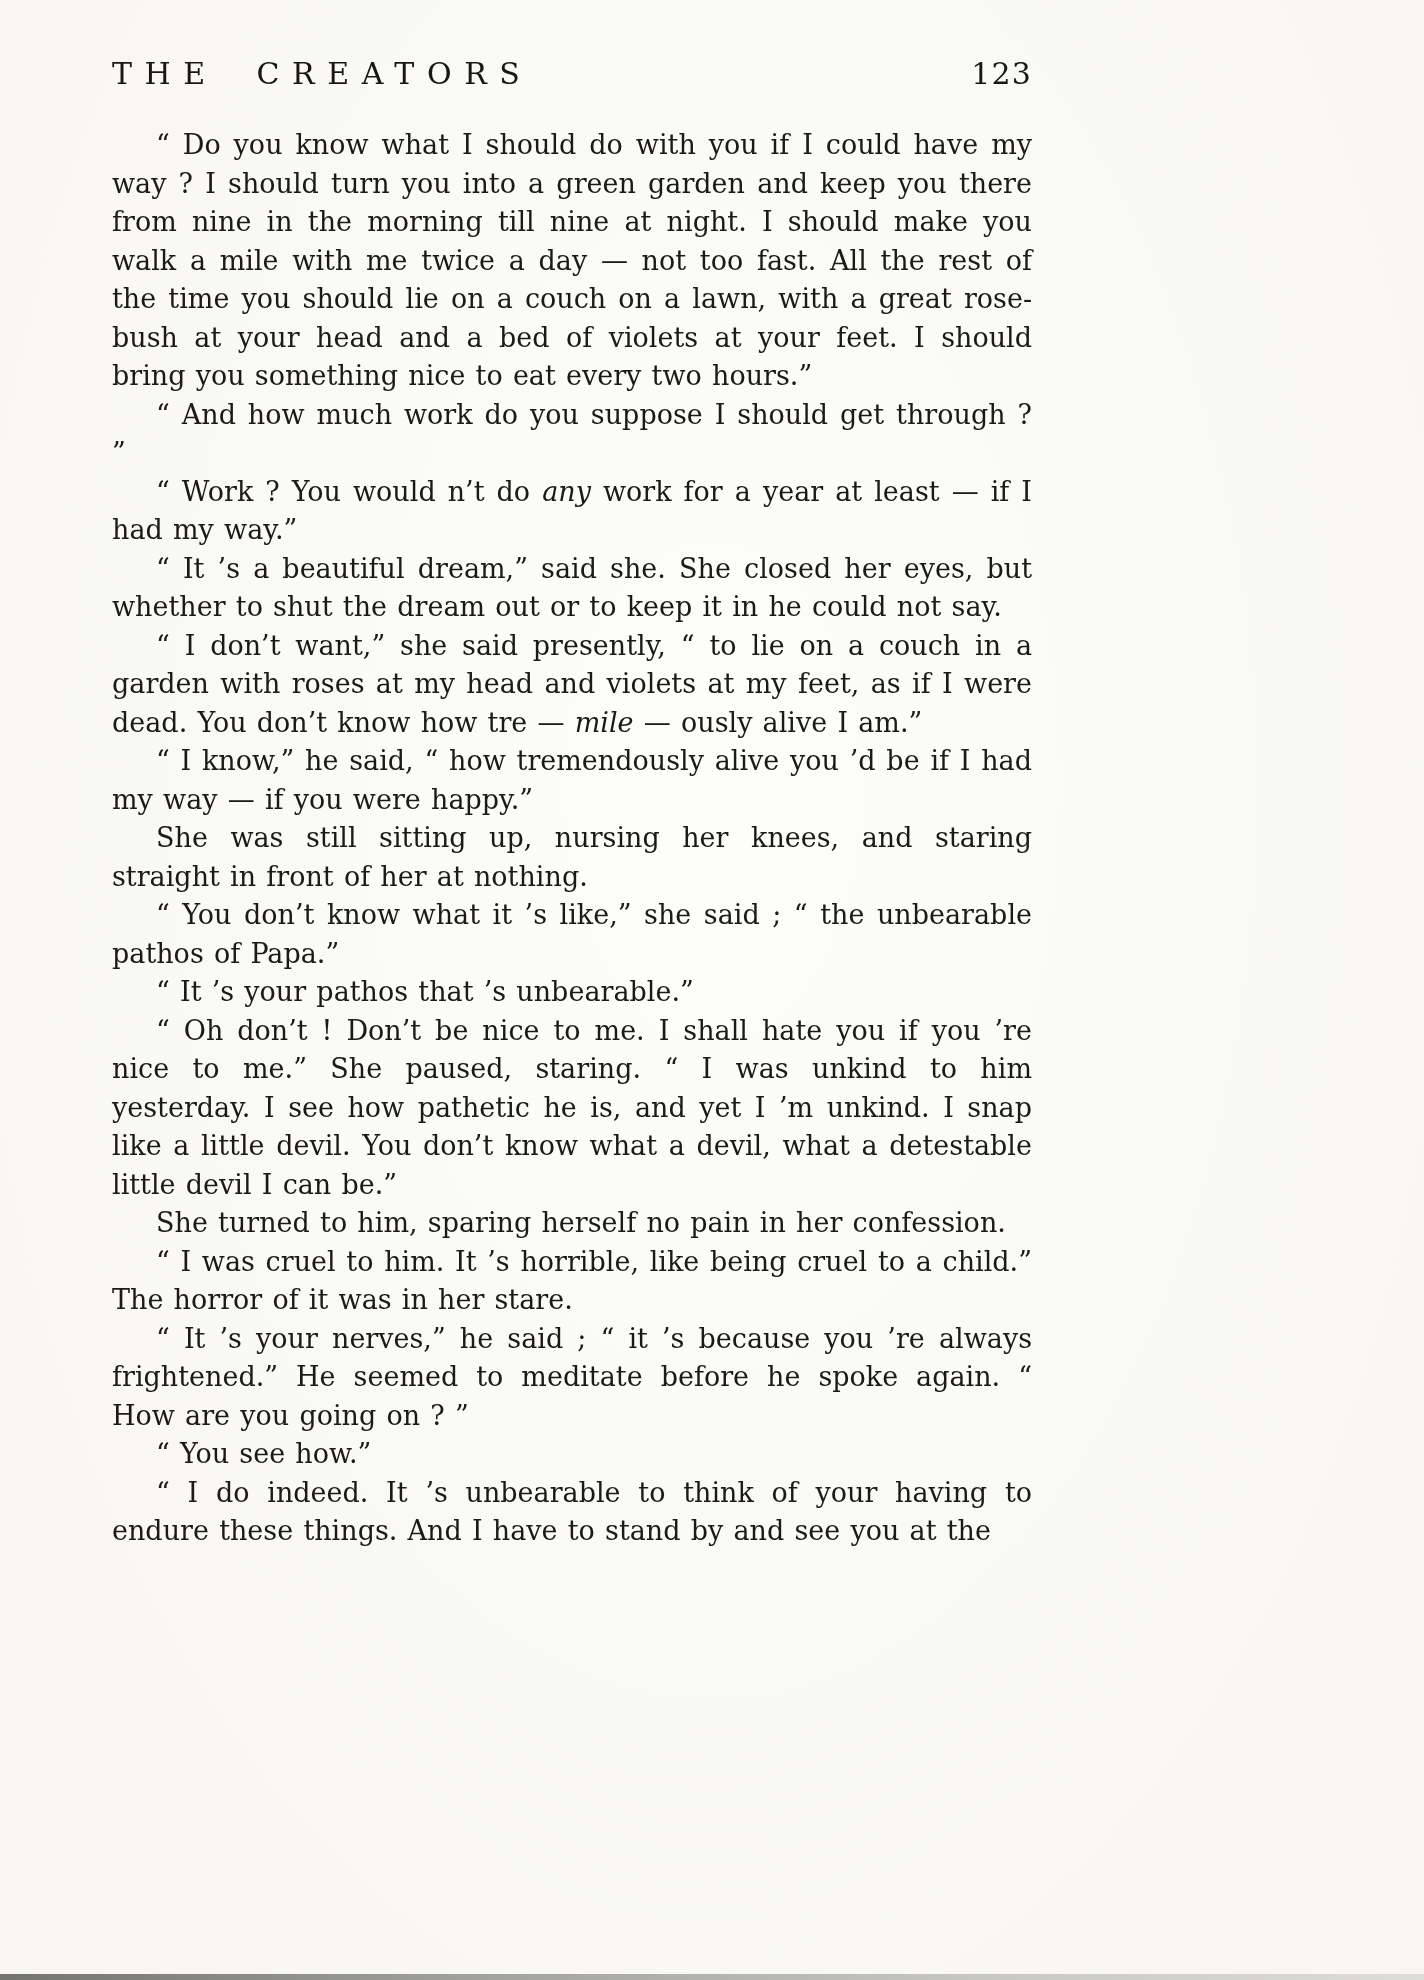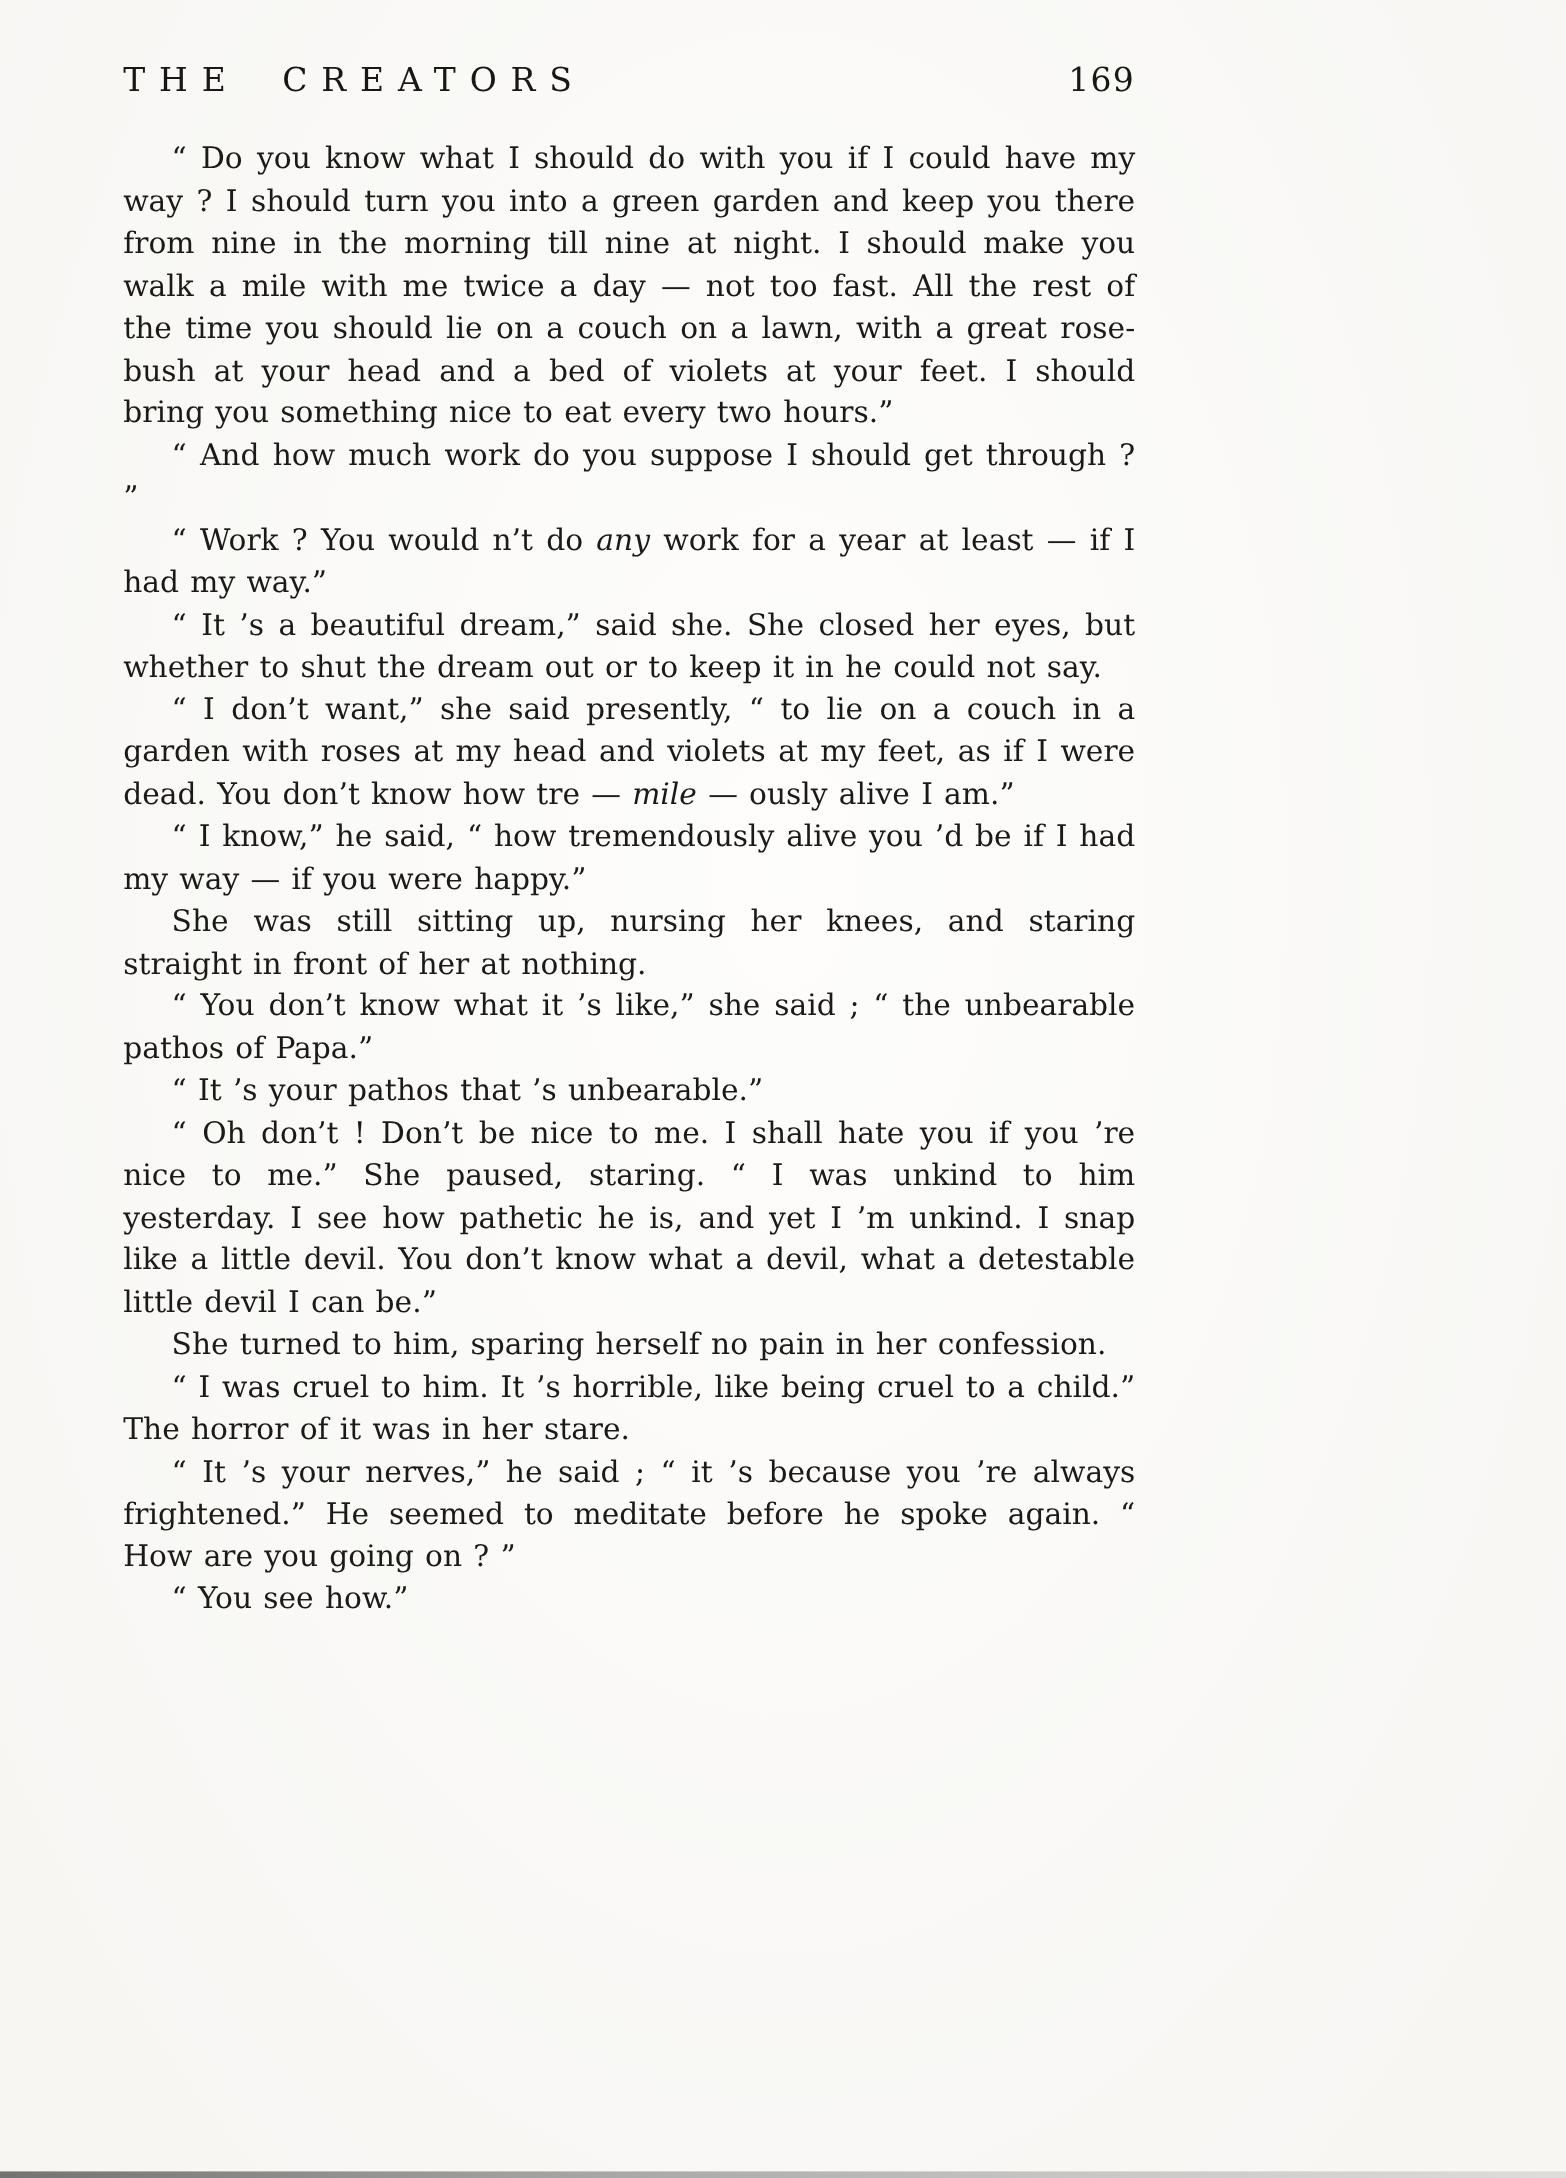--- a/index.html
+++ b/index.html
@@ -74,35 +74,36 @@
       rgba(120,120,120,0.20) 100%);
   }
 </style>
 </head>
 <body>
 
 <div class="page">
 
   <div class="header">
     <span class="running-title">THE CREATORS</span>
-    <span class="page-number">169</span>
+    <span class="page-number">123</span>
   </div>
 
   <div class="text-block" id="text-block">
       <p><span>“ Do you know what I should do with you if I could have my way ?  I should turn you into a green garden and keep you there from nine in the morning till nine at night.  I should make you walk a mile with me twice a day — not too fast.  All the rest of the time you should lie on a couch on a lawn, with a great rose-bush at your head and a bed of violets at your feet.  I should bring you something nice to eat every two hours.”</span></p>
       <p><span>“ And how much work do you suppose I should get through ? ”</span></p>
       <p><span>“ Work ?  You would n’t do </span><span class="em">any</span><span> work for a year at least — if I had my way.”</span></p>
       <p><span>“ It ’s a beautiful dream,” said she.  She closed her eyes, but whether to shut the dream out or to keep it in he could not say.</span></p>
       <p><span>“ I don’t want,” she said presently, “ to lie on a couch in a garden with roses at my head and violets at my feet, as if I were dead.  You don’t know how tre — </span><span class="em">mile</span><span> — ously alive I am.”</span></p>
       <p><span>“ I know,” he said, “ how tremendously alive you ’d be if I had my way — if you were happy.”</span></p>
       <p><span>She was still sitting up, nursing her knees, and staring straight in front of her at nothing.</span></p>
       <p><span>“ You don’t know what it ’s like,” she said ; “ the unbearable pathos of Papa.”</span></p>
       <p><span>“ It ’s your pathos that ’s unbearable.”</span></p>
       <p><span>“ Oh don’t !  Don’t be nice to me.  I shall hate you if you ’re nice to me.”  She paused, staring.  “ I was unkind to him yesterday.  I see how pathetic he is, and yet I ’m unkind.  I snap like a little devil.  You don’t know what a devil, what a detestable little devil I can be.”</span></p>
       <p><span>She turned to him, sparing herself no pain in her confession.</span></p>
       <p><span>“ I was cruel to him.  It ’s horrible, like being cruel to a child.”  The horror of it was in her stare.</span></p>
       <p><span>“ It ’s your nerves,” he said ; “ it ’s because you ’re always frightened.”  He seemed to meditate before he spoke again.  “ How are you going on ? ”</span></p>
       <p><span>“ You see how.”</span></p>
+      <p><span>“ I do indeed.  It ’s unbearable to think of your having to endure these things.  And I have to stand by and see you at the</span></p>
     </div>
 
   <div class="scan-edge"></div>
 
 </div>
 
 </body></html>

